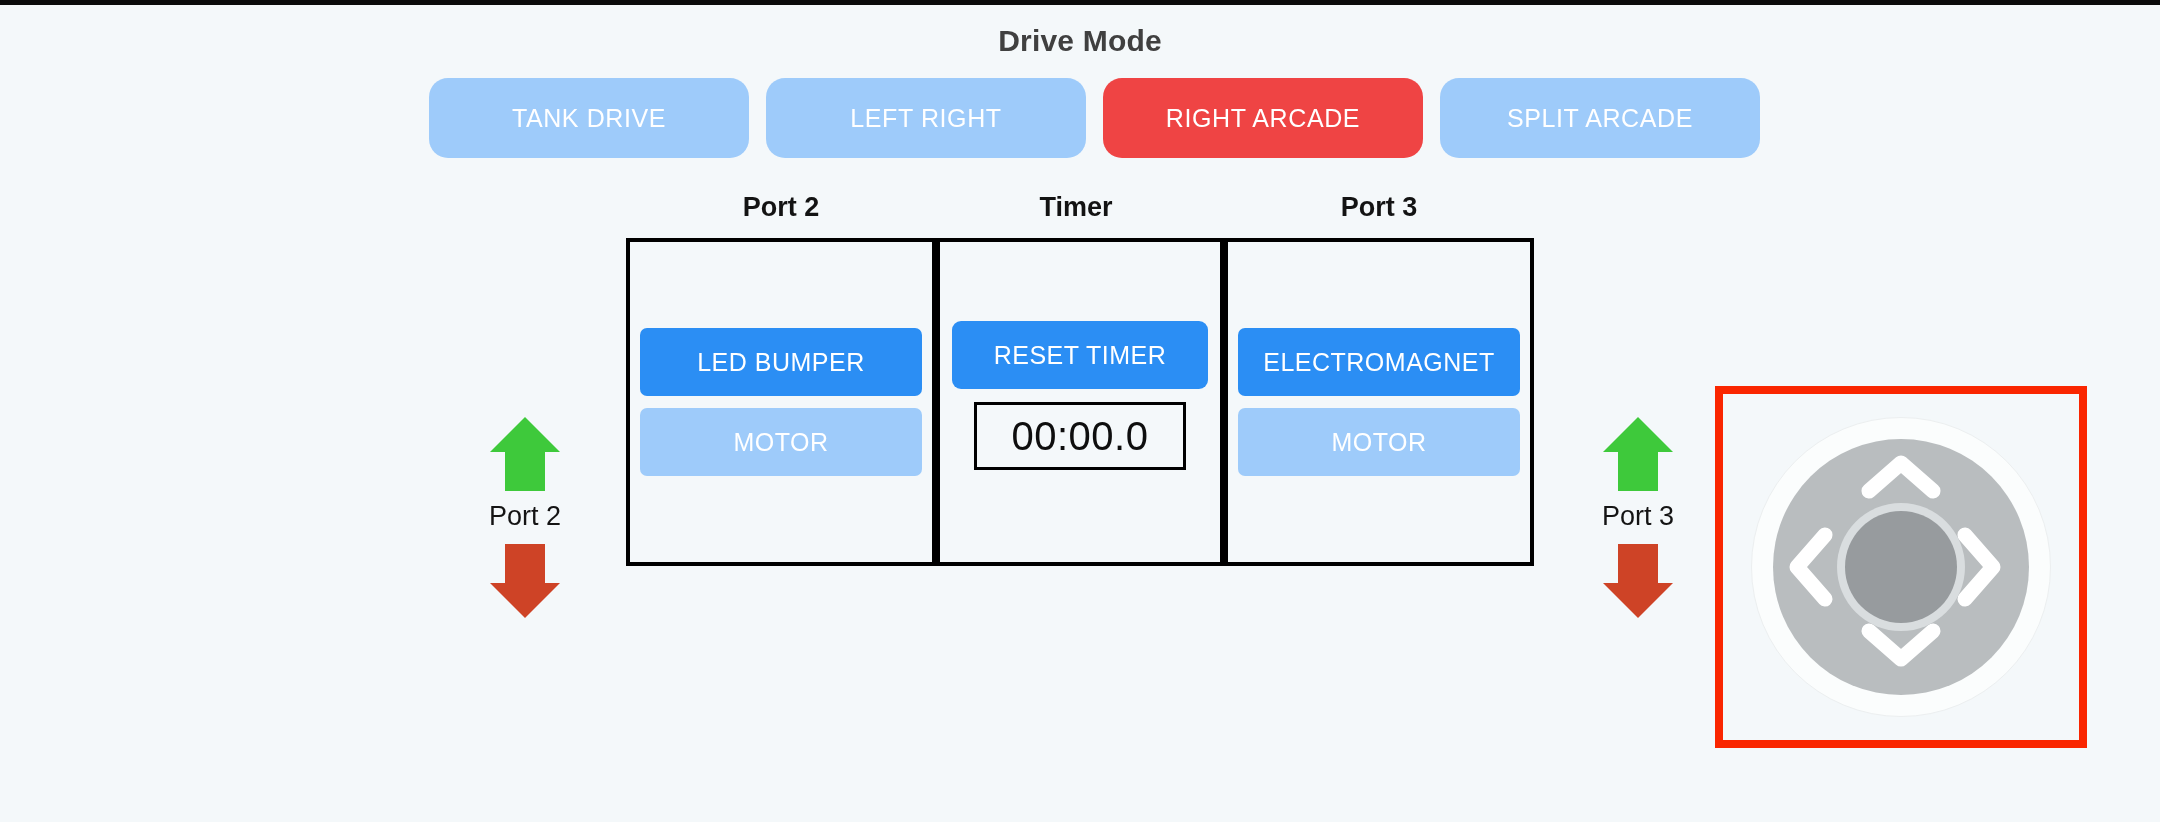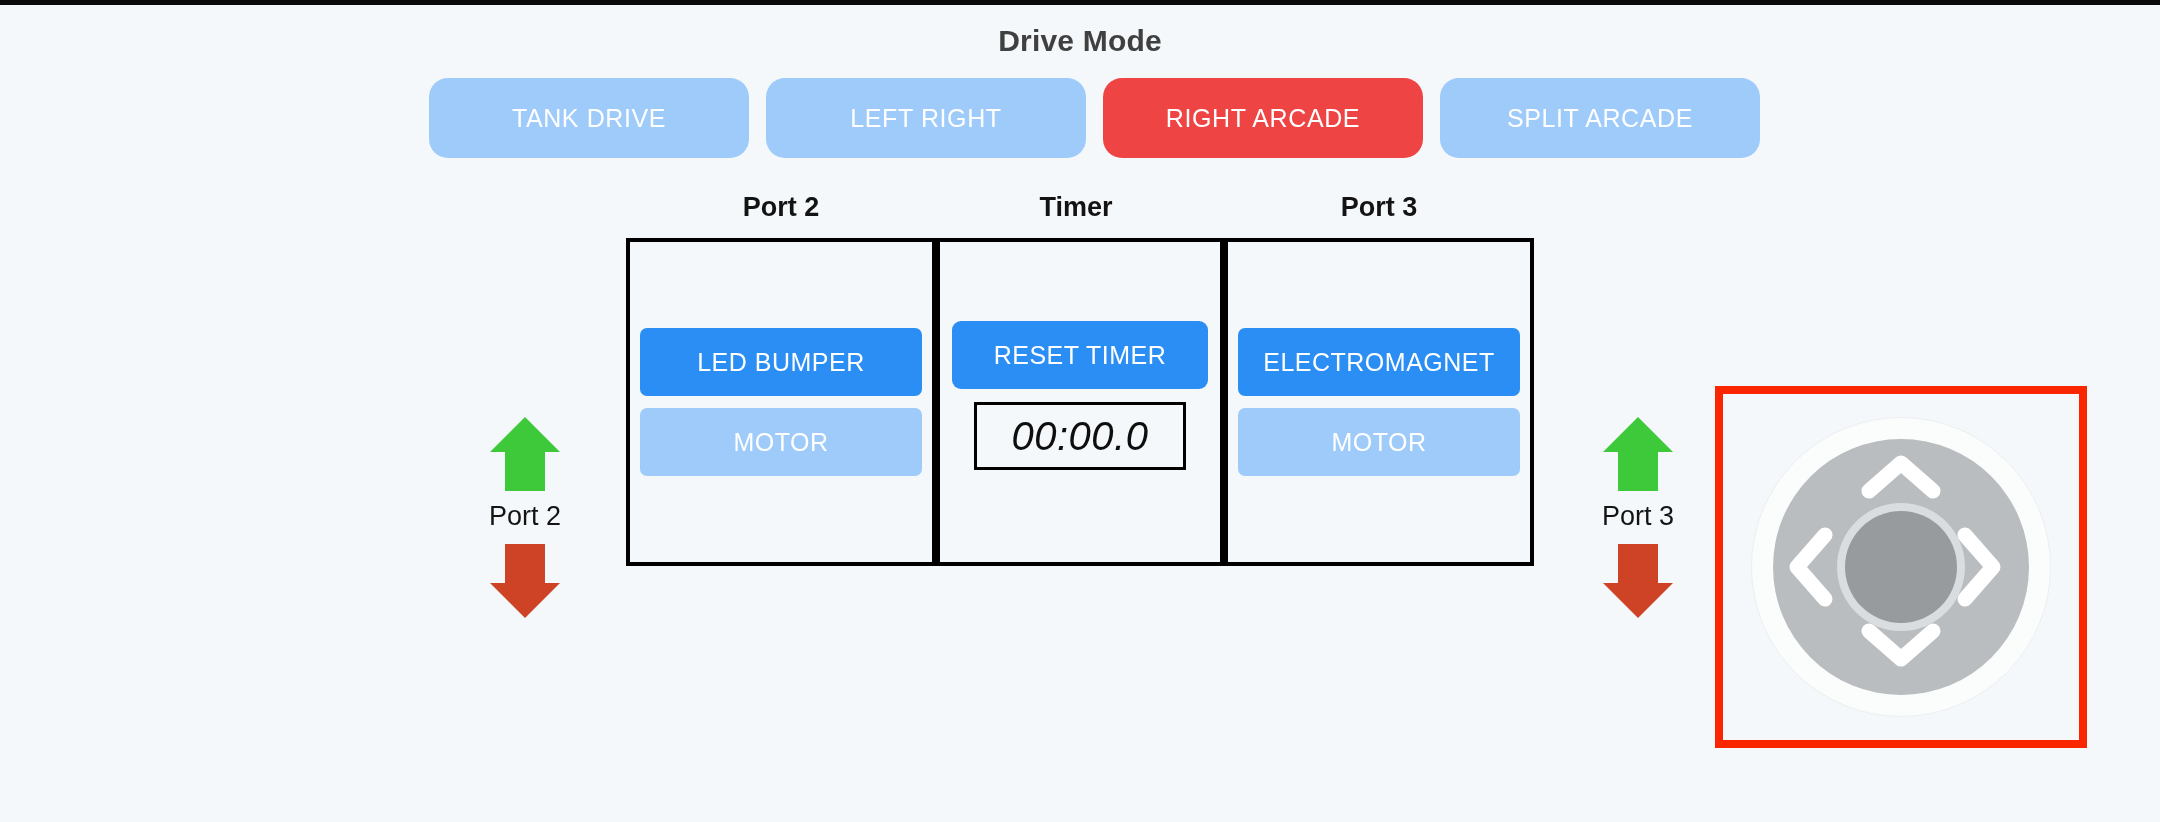--- a/index.html
+++ b/index.html
@@ -139,21 +139,20 @@
     height: 68px;
     margin: 13px 0;
     border: 3px solid #000000;
     background: #f4f8fa;
     color: #0e0e0e;
     font-size: 40px;
     display: flex;
     align-items: center;
     justify-content: center;
     letter-spacing: 0.5px;
-    font-style: italic;
   }
 
   
   .port-arrows {
     position: absolute;
     top: 415px;
     width: 170px;
     display: flex;
     flex-direction: column;
     align-items: center;

